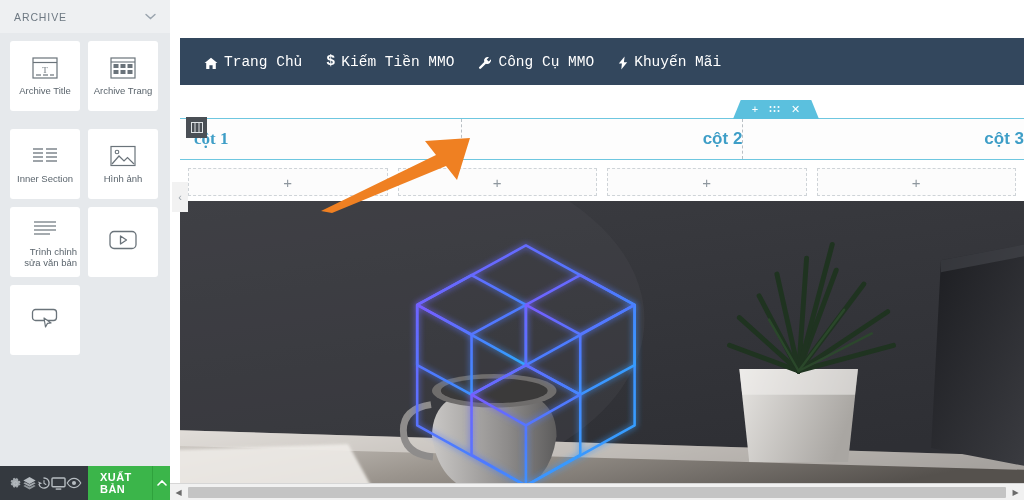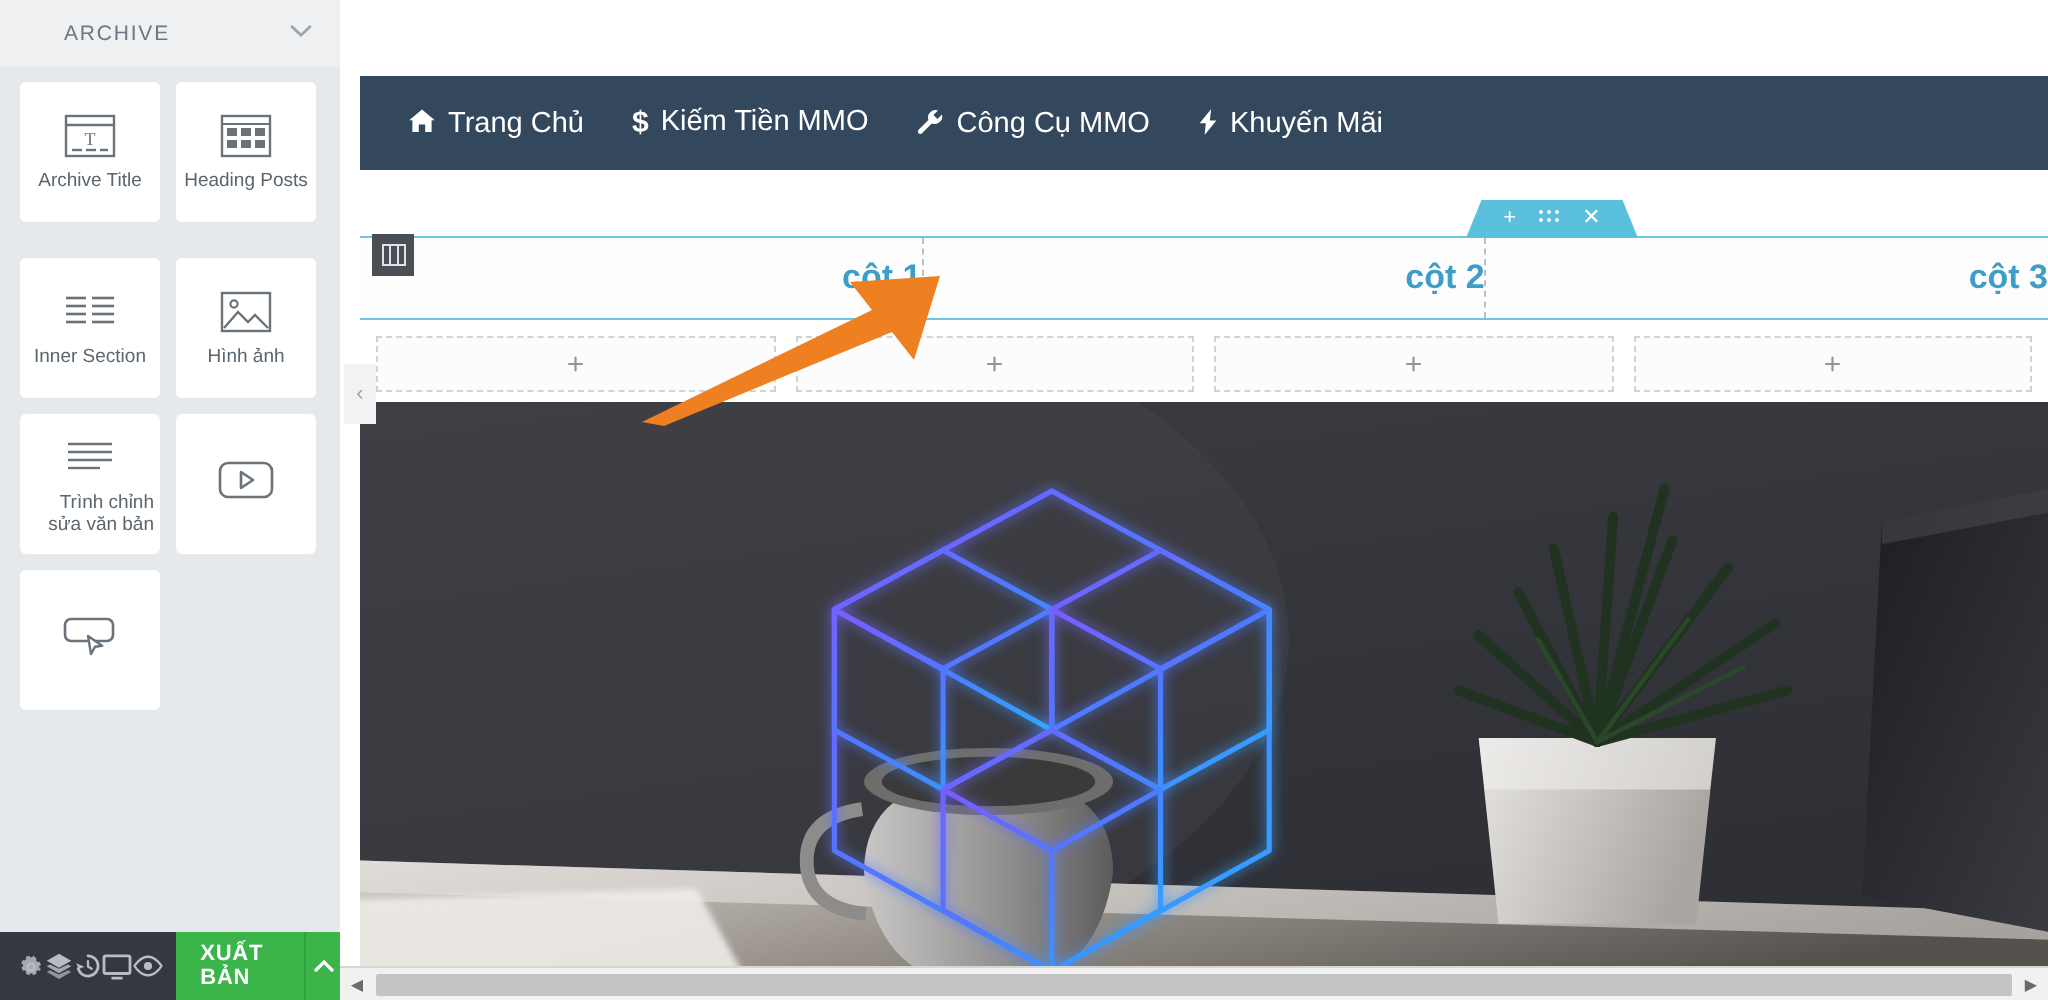--- a/index.html
+++ b/index.html
@@ -11,21 +11,21 @@
   }
 
   
   #panel {
     position:absolute; left:0; top:0; width:170px; height:500px;
     background:#e6e9ec;
     overflow:hidden;
   }
   .panel-section-head {
     height:33px; display:flex; align-items:center; justify-content:space-between;
-    padding:0 14px 0 32px;
+    padding:0 14px 0 14px;
     font-size:10.5px; letter-spacing:.9px; color:#6d7882; font-weight:400;
     background:#eef0f2;
   }
   .panel-section-head .chev {
     color:#9aa4ae; font-size:11px; line-height:1;
   }
   .tile-grid {
     display:flex; flex-wrap:wrap; gap:8px; padding:8px 10px 10px 10px;
   }
   .tile {
@@ -64,22 +64,22 @@
   #canvas {
     position:absolute; left:170px; top:0; right:0; bottom:0;
     background:#ffffff; overflow:hidden;
   }
   #navbar {
     position:absolute; left:10px; top:38px; right:0; height:47px;
     background:#33475d;
     display:flex; align-items:center; padding-left:12px; gap:0px;
   }
   .nav-item {
-    display:flex; align-items:flex-start; gap:6px;
-    color:#ffffff; font-size:14.5px; padding:0 12px; cursor:pointer; white-space:nowrap;
+    display:flex; align-items:flex-end; gap:6px;
+    color:#ffffff; font-size:14.5px; padding:0 12px; cursor:pointer; white-space:nowrap;font-family:Liberation Mono, monospace;
   }
   .nav-item .ico { font-size:13px; display:inline-flex; }
 
   
   #sec-handle {
     position:absolute; left:563px; top:100px; width:86px; height:19px;
     background:#5bc0de;
     clip-path: polygon(9% 0, 91% 0, 100% 100%, 0% 100%);
     display:flex; align-items:center; justify-content:center; gap:11px;
     color:#fff; font-size:11px; z-index:12;
@@ -94,21 +94,21 @@
   }
   .col {
     flex:1 1 0; position:relative;
     border-right:1px dashed #b9bfc4;
     display:flex; align-items:center;
   }
   .col:last-child { border-right:none; }
   .col-label {
     width:100%; text-align:right; color:#3e9ec7; font-size:17px; font-weight:bold;
   }
-  #col1 .col-label { text-align:right; padding-left:14px; }
+  #col1 .col-label { text-align:left; padding-left:14px;font-family:Liberation Serif, serif; }
   #sec-edit {
     position:absolute; left:6px; top:-2px; width:21px; height:21px;
     background:#4a4f55; display:flex; align-items:center; justify-content:center;
     color:#dfe3e6; z-index:14; cursor:pointer;
   }
 
   
   #addrow {
     position:absolute; left:10px; top:164px; right:0; height:36px;
     display:flex; gap:10px; padding:0 8px; align-items:center;
@@ -181,21 +181,21 @@
           <g fill="#6a737a">
             <rect x="3.5" y="7" width="5" height="4"></rect>
               <rect x="10.5" y="7" width="5" height="4"></rect>
               <rect x="17.5" y="7" width="5" height="4"></rect>
             <rect x="3.5" y="13" width="5" height="4"></rect>
               <rect x="10.5" y="13" width="5" height="4"></rect>
               <rect x="17.5" y="13" width="5" height="4"></rect>
           </g>
         </svg>
       </span>
-      <span class="cap">Heading Posts</span>
+      <span class="cap">Archive Trang</span>
     </div>
 
   </div>
 
 
   <div class="tile-grid">
     <div class="tile">
       <span class="glyph">
         <svg width="26" height="20" viewBox="0 0 26 20">
           <g stroke="#6a737a" stroke-width="1.3">

